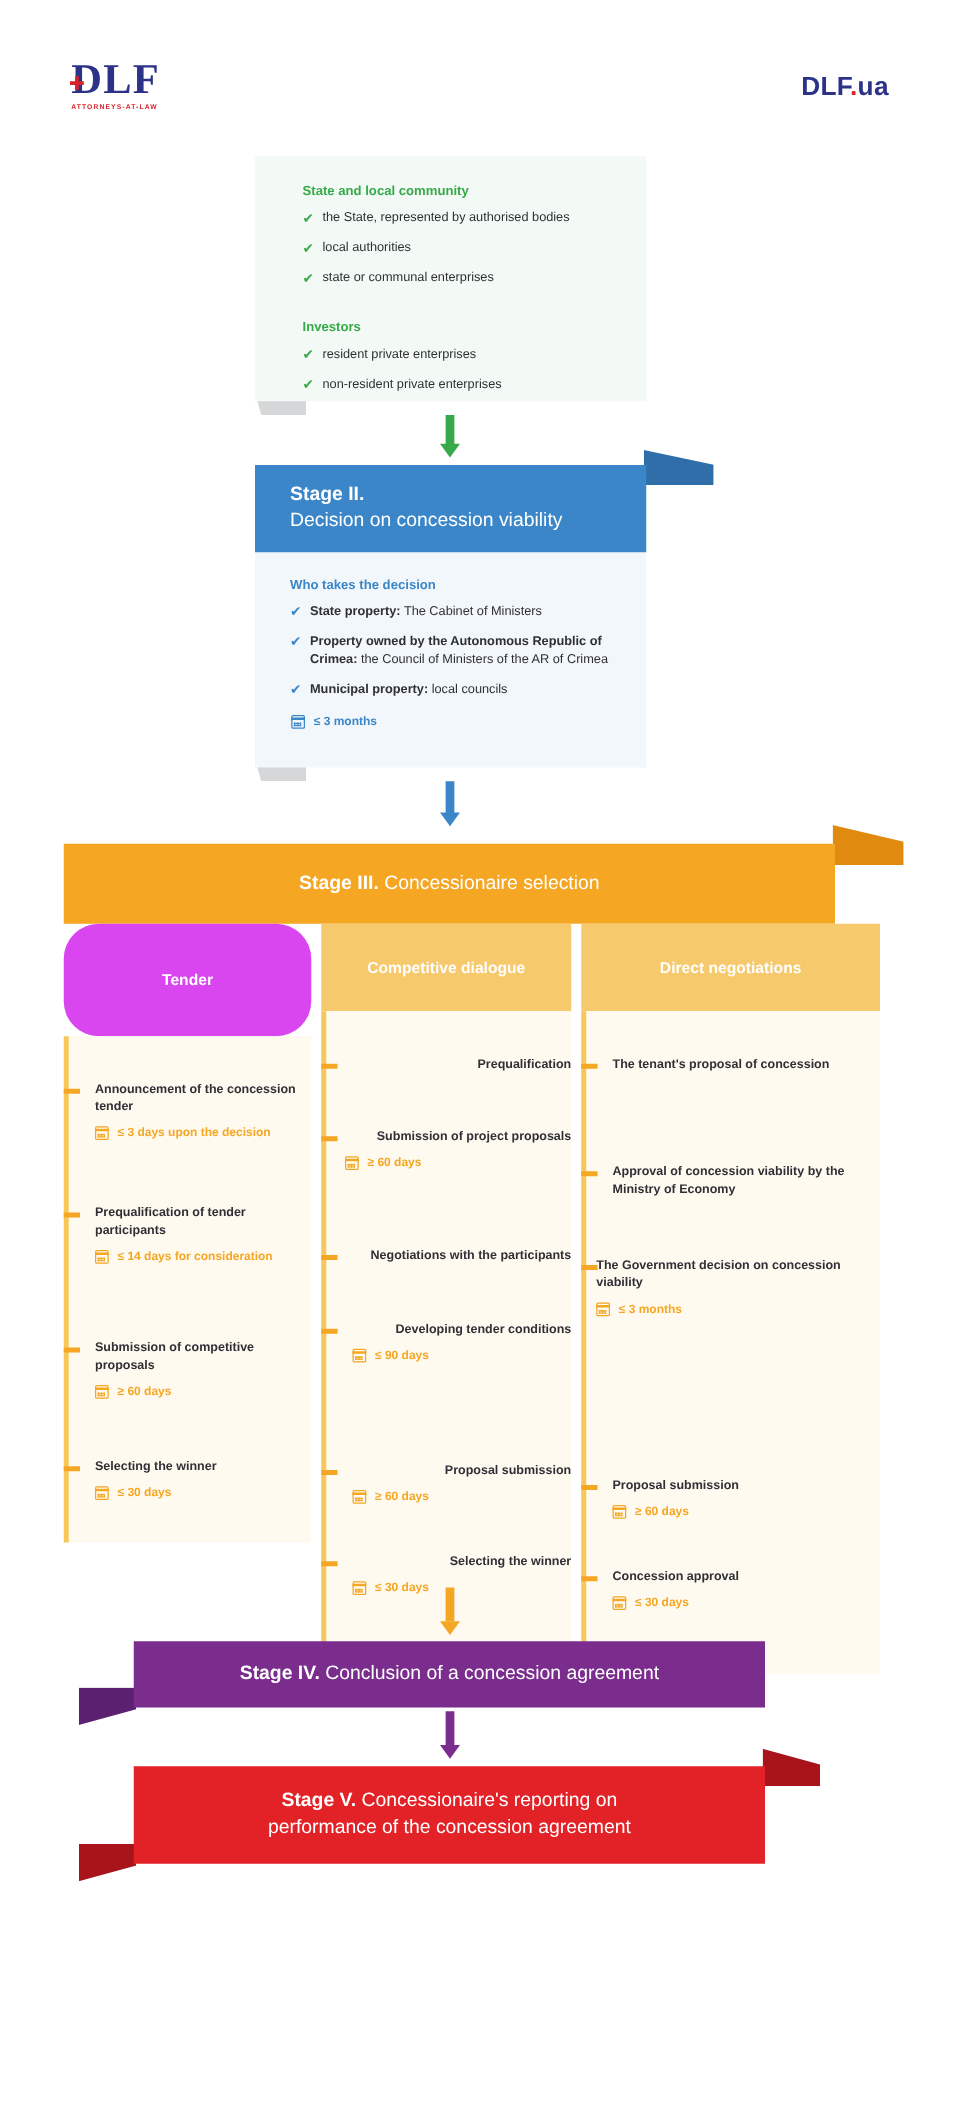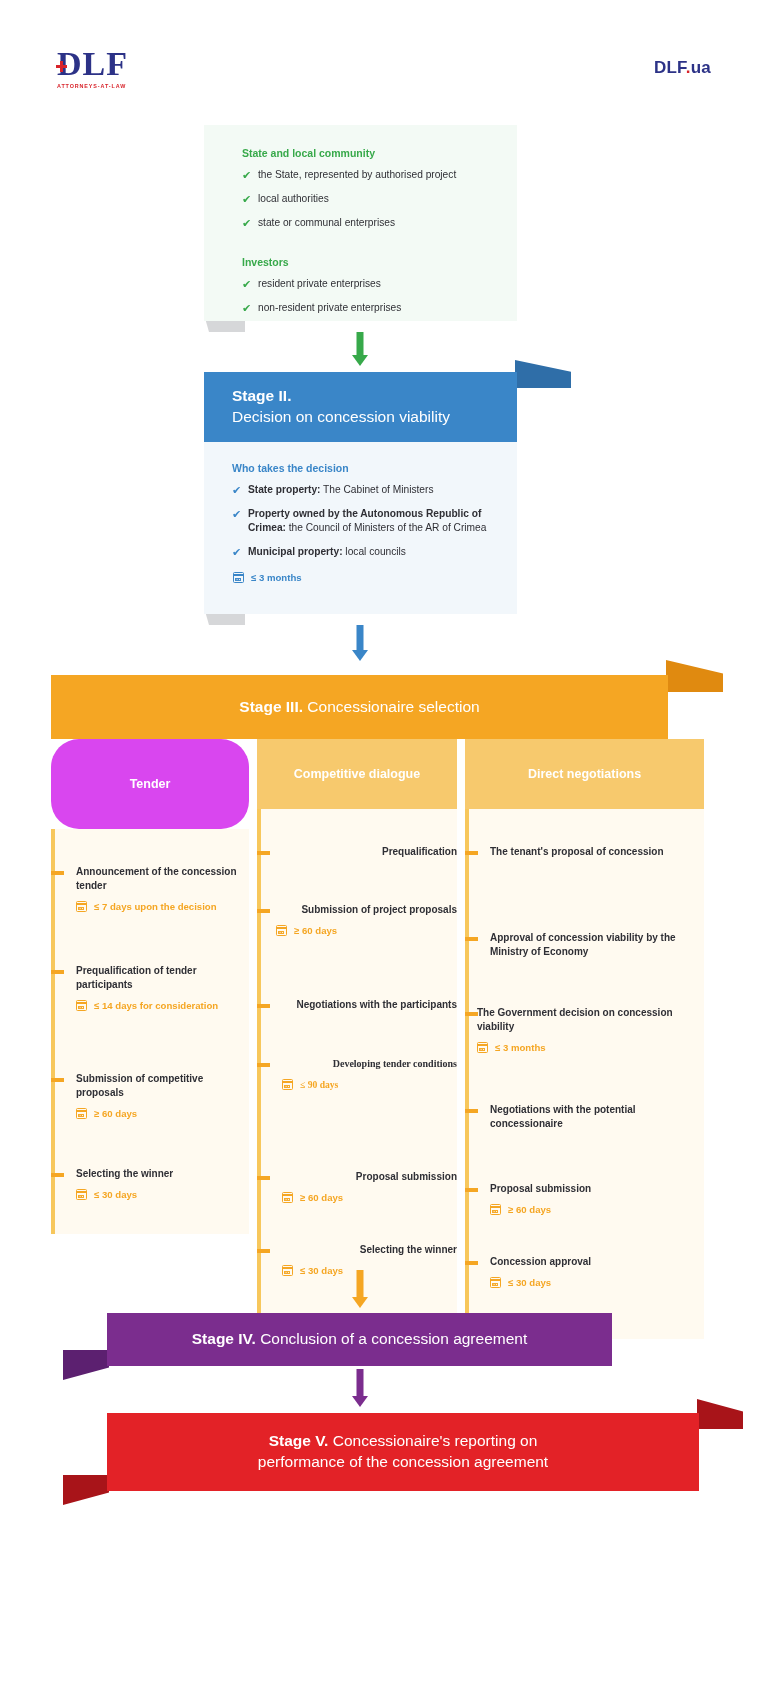--- a/index.html
+++ b/index.html
@@ -14,21 +14,21 @@
   
   .logo { position: absolute; left: 57px; top: 47px; width: 86px; }
   .logo-main { font-family: "Liberation Serif", serif; font-size: 34px;
     font-weight: 700; color: #2c3287; letter-spacing: 1px; line-height: 1; position: relative; }
   .logo-dot { position: absolute; left: -1px; top: 14px; width: 11px; height: 11px; }
   .logo-dot:before, .logo-dot:after { content: ""; position: absolute; background: #d8232a; }
   .logo-dot:before { left: 4px; top: 0; width: 3px; height: 11px; }
   .logo-dot:after { left: 0; top: 4px; width: 11px; height: 3px; }
   .logo-sub { font-size: 5.4px; color: #d8232a; letter-spacing: 0.9px;
     font-weight: 700; margin-top: 2px; }
-  .brand { position: absolute; right: 57px; top: 58px; font-size: 17px;
+  .brand { position: absolute; right: 57px; top: 58px; font-size: 21px;
     font-weight: 700; color: #2c3287; letter-spacing: 0.2px; }
   .brand .dot { color: #d8232a; }
 
   
   .ribbon { position: absolute; }
   .ribbon .bar { position: relative; z-index: 2; display: flex;
     align-items: center; color: #fff; }
   .ribbon .fold { position: absolute; z-index: 1; }
 
   .stage-title { font-size: 15.5px; font-weight: 400; line-height: 1.35; }
@@ -96,21 +96,21 @@
   </div>
 
   <div class="shadow-tab" style="left:205px; top:318px; width:40px; height:14px;
               background:#d6d7d9; clip-path: polygon(0 0, 100% 0, 100% 100%, 10% 100%);"></div>
 
 
   <div class="card-body" style="left:204px; top:125px; width:313px; height:196px; background:#f3faf5; padding:22px 20px 0 38px;">
     <div class="sec-head" style="color:#37a94a;">State and local community</div>
     <div class="chk-row">
       <span class="chk" style="color:#37a94a;">✔</span>
-      <span class="chk-txt">the State, represented by authorised project</span>
+      <span class="chk-txt">the State, represented by authorised bodies</span>
     </div>
     <div class="chk-row">
       <span class="chk" style="color:#37a94a;">✔</span>
       <span class="chk-txt">local authorities</span>
     </div>
     <div class="chk-row">
       <span class="chk" style="color:#37a94a;">✔</span>
       <span class="chk-txt">state or communal enterprises</span>
     </div>
     <div class="sec-head" style="color:#37a94a; margin-top:25px;">Investors</div>
@@ -182,21 +182,21 @@
   <div style="position:absolute; left:51px; top:739px; width:198px; z-index:2;">
     <div class="col-head" style="height:90px; background:#d946ef;border-radius:28px;">Tender</div>
     <div class="col-body" style="height:405px;">
       <div class="col-line"></div>
 
       <div class="tl-item" style="top:36px;">
         <div class="tl-dash"></div>
         <div class="tl-title">Announcement of the concession tender</div>
         <div class="time-row tl-time">
           <span class="cal"></span>
-          <span class="time-txt">≤ 7 days upon the decision</span>
+          <span class="time-txt">≤ 3 days upon the decision</span>
         </div>
       </div>
 
       <div class="tl-item" style="top:135px;">
         <div class="tl-dash"></div>
         <div class="tl-title">Prequalification of tender participants</div>
         <div class="time-row tl-time">
           <span class="cal"></span>
           <span class="time-txt">≤ 14 days for consideration</span>
         </div>
@@ -239,21 +239,21 @@
           <span class="cal"></span>
           <span class="time-txt">≥ 60 days</span>
         </div>
       </div>
 
       <div class="tl-item" style="top:189px;">
         <div class="tl-dash"></div>
         <div class="tl-title">Negotiations with the participants</div>
       </div>
 
-      <div class="tl-item" style="top:248px;font-family:Liberation Serif, serif;">
+      <div class="tl-item" style="top:248px;">
         <div class="tl-dash"></div>
         <div class="tl-title">Developing tender conditions</div>
         <div class="time-row tl-time">
           <span class="cal"></span>
           <span class="time-txt">≤ 90 days</span>
         </div>
       </div>
 
       <div class="tl-item" style="top:361px;">
         <div class="tl-dash"></div>
@@ -292,24 +292,20 @@
 
       <div class="tl-item" style="top:197px;padding-left:12px;">
         <div class="tl-dash"></div>
         <div class="tl-title">The Government decision on concession viability</div>
         <div class="time-row tl-time">
           <span class="cal"></span>
           <span class="time-txt">≤ 3 months</span>
         </div>
       </div>
 
-      <div class="tl-item" style="top:294px;">
-        <div class="tl-dash"></div>
-        <div class="tl-title">Negotiations with the potential concessionaire</div>
-      </div>
 
       <div class="tl-item" style="top:373px;">
         <div class="tl-dash"></div>
         <div class="tl-title">Proposal submission</div>
         <div class="time-row tl-time">
           <span class="cal"></span>
           <span class="time-txt">≥ 60 days</span>
         </div>
       </div>
 
@@ -340,21 +336,21 @@
         <span>Conclusion of a concession agreement</span>
       </div>
     </div>
   </div>
 
   <div class="arrow" style="left:344px; top:1369px; width:32px; height:38px;">
     <div class="shaft" style="top:0; height:27px; background:#7b2d8e;"></div>
     <div class="head" style="border-top:11px solid #7b2d8e;"></div>
   </div>
 
-  <div class="ribbon" style="left:107px; top:1413px; width:592px;">
+  <div class="ribbon" style="left:107px; top:1413px; width:505px;">
     <div class="fold" style="right:-44px; top:-14px; width:46px; height:30px; background:#a81419;
                 clip-path: polygon(0 0, 100% 42%, 100% 100%, 0 100%);"></div>
     <div class="fold" style="left:-44px; bottom:-14px; width:46px; height:30px; background:#a81419;
                 clip-path: polygon(0 0, 100% 0, 100% 58%, 0 100%);"></div>
     <div class="bar" style="height:78px; background:#e32227; justify-content:center; text-align:center;">
         <div class="stage-title">
           <b>Stage V.</b>
           <span>Concessionaire's reporting on</span><br>
           <span>performance of the concession agreement</span>
         </div>

